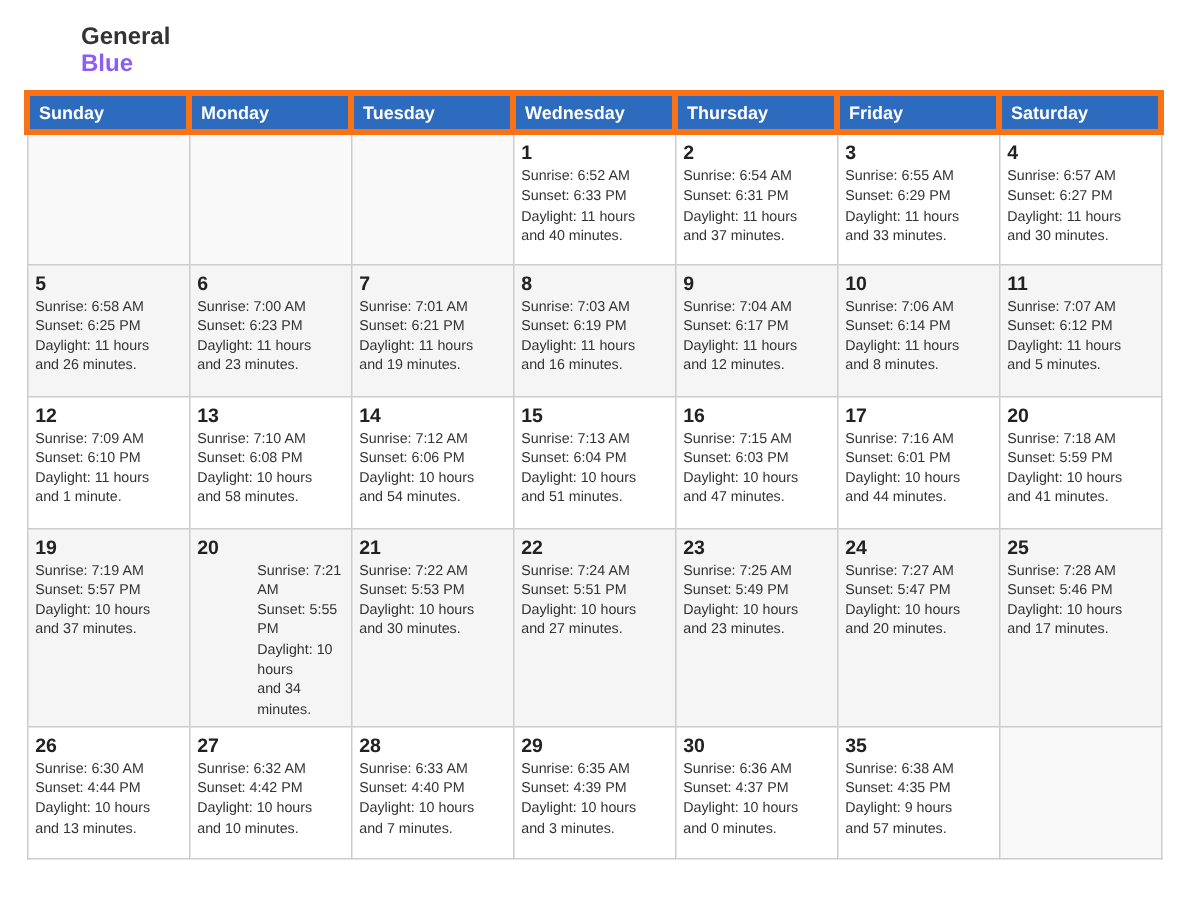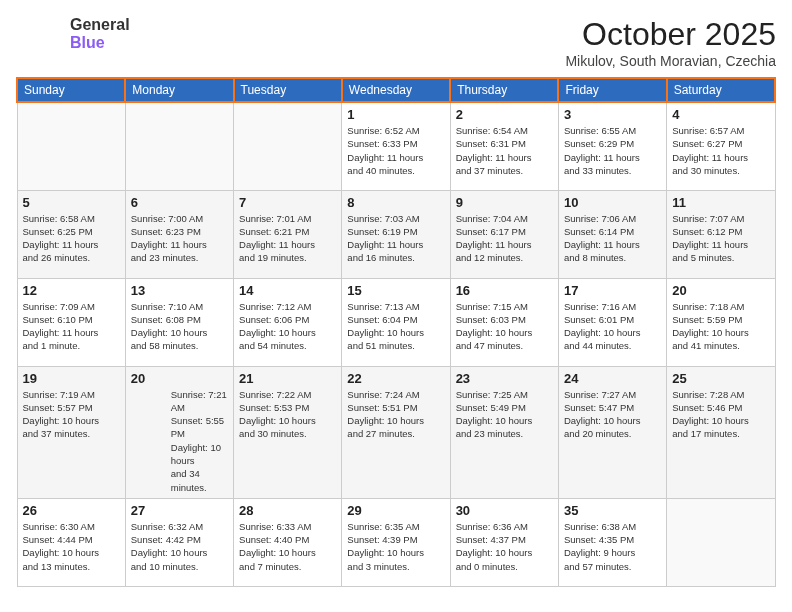--- a/index.html
+++ b/index.html
@@ -37,22 +37,22 @@
       width: 100%;
       border-collapse: collapse;
       table-layout: fixed;
     }
     thead tr th {
       background-color: #2d6bbf;
       color: #fff;
       text-align: left;
       padding: 4px 6px;
       font-size: 12px;
-      font-weight: normal;
-      border: 2px solid #f97316;
+      font-weight: bold;
+      border: 4px solid #f97316;
     }
     tbody tr td {
       border: 1px solid #ccc;
       vertical-align: top;
       padding: 4px 5px;
       font-size: 10px;
       color: #333;
       height: 88px;
       background: #fff;
     }
@@ -73,34 +73,30 @@
     }
     .empty-cell {
       background: #f9f9f9;
     }
   </style>
 </head>
 <body>
 
 <div class="header-area">
   <div class="logo">
-    <div style="display:flex;align-items:center;gap:18px;">
+    <div style="display:flex;align-items:center;gap:2px;">
       <div style="position:relative;width:36px;height:36px;">
         
       </div>
       <div>
         <span style="font-size:16px;font-weight:bold;color:#333;">General</span>
         <br>
         <span style="font-size:16px;font-weight:bold;color:#8b5cf6;">Blue</span>
       </div>
     </div>
-  </div>
-  <div class="title-area">
-    <div class="month-title">October 2025</div>
-    <div class="location-title">Mikulov, South Moravian, Czechia</div>
   </div>
 </div>
 
 <table>
   <thead>
     <tr>
     <th>Sunday</th>
         <th>Monday</th>
         <th>Tuesday</th>
         <th>Wednesday</th>

